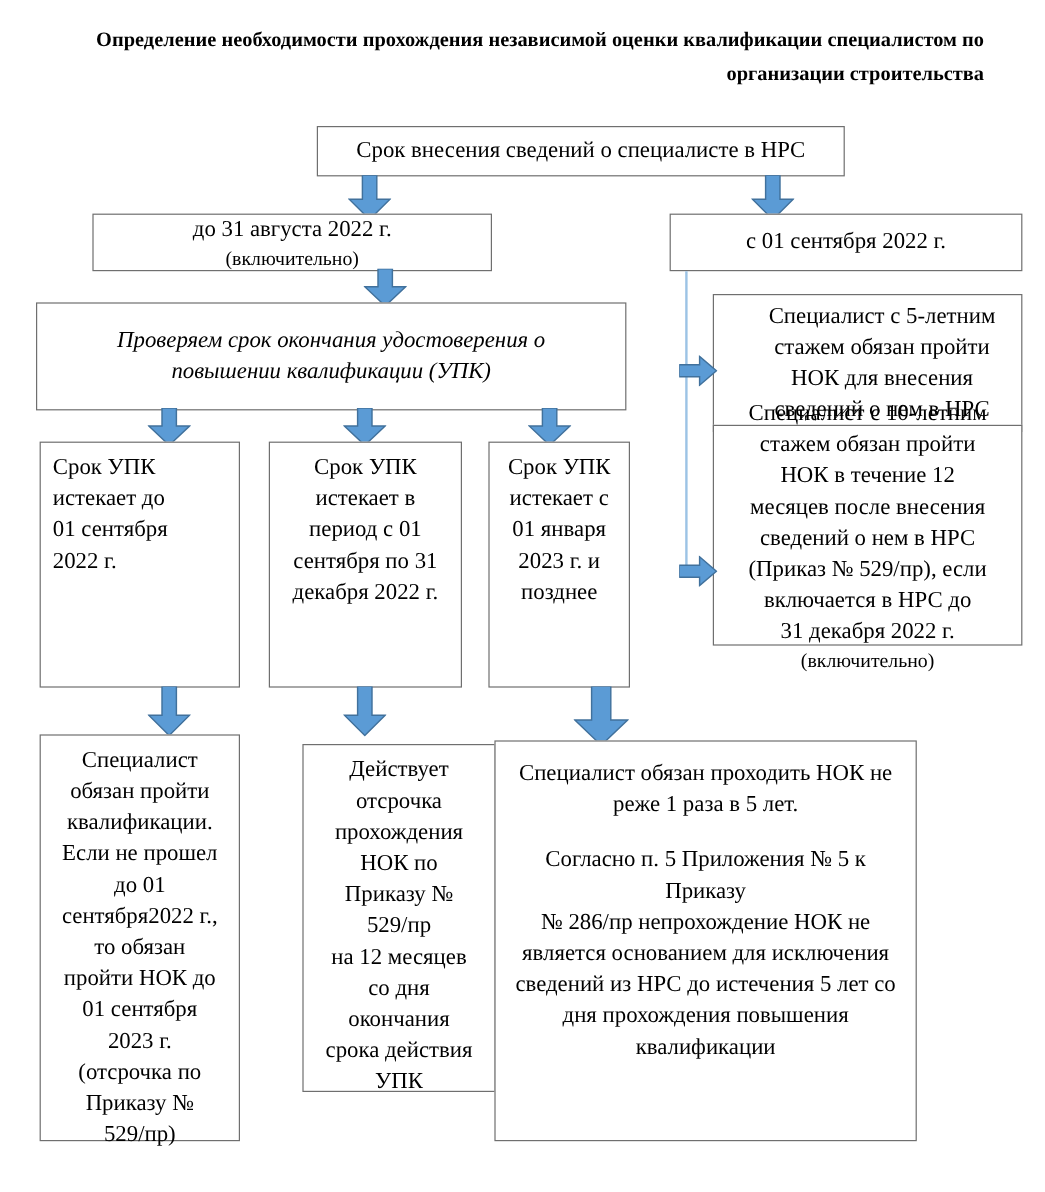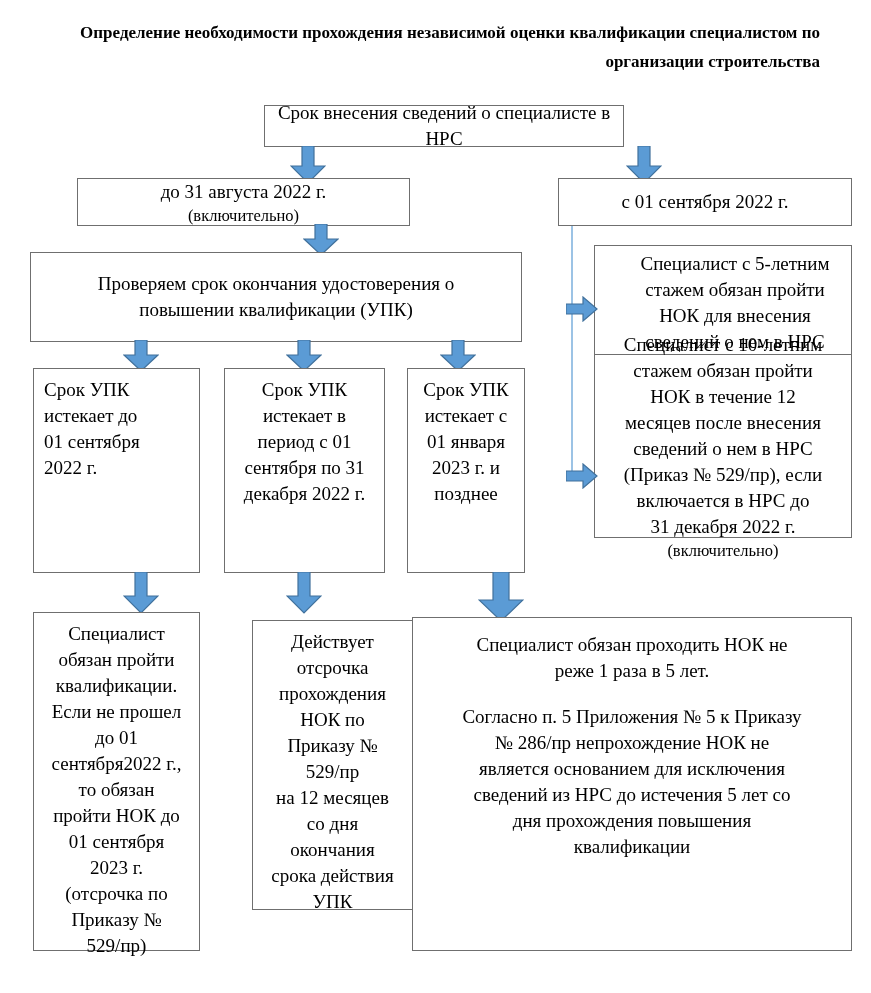--- a/index.html
+++ b/index.html
@@ -68,21 +68,21 @@
 </head>
 <body>
 
 <div id="canvas">
 
   <div class="title">
     <span class="line">Определение необходимости прохождения независимой оценки</span>
     <span class="line">квалификации специалистом по организации строительства</span>
   </div>
 
-  <div class="box center-v" style="left:264px; top:105px; width:360px; height:42px;">
+  <div class="box center-v" style="left:264px; top:105px; width:440px; height:42px;">
     <span class="line">Срок внесения сведений о специалисте в НРС</span>
   </div>
 
   <div class="arrow-down" style="left:290px; top:146px; width:36px; height:38px;">
     <svg width="36" height="38" viewBox="0 0 36 38">
       <polygon points="12,0 24,0 24,20 35,20 18,37 1,20 12,20" fill="#5B9BD5" stroke="#41719C" stroke-width="1.2"></polygon>
     </svg>
   </div>
 
   <div class="arrow-down" style="left:626px; top:146px; width:36px; height:38px;">
@@ -101,21 +101,21 @@
   </div>
 
   <div class="arrow-down" style="left:303px; top:224px; width:36px; height:32px;">
     <svg width="36" height="32" viewBox="0 0 36 32">
       <polygon points="12,0 24,0 24,15 35,15 18,31 1,15 12,15" fill="#5B9BD5" stroke="#41719C" stroke-width="1.2"></polygon>
     </svg>
   </div>
 
   <div class="vline" style="left:571px; top:226px; width:2px; height:250px;"></div>
 
-  <div class="box center-v" style="left:30px; top:252px; width:492px; height:90px;">
+  <div class="box center-v" style="left:30px; top:252px; width:492px; height:90px;font-style:italic;">
     <span class="line">Проверяем срок окончания удостоверения о</span>
     <span class="line">повышении квалификации (УПК)</span>
   </div>
 
   <div class="box center-v" style="left:594px; top:245px; width:258px; height:115px;padding-left:32px;">
     <span class="line">Специалист с 5-летним</span>
     <span class="line">стажем обязан пройти</span>
     <span class="line">НОК для внесения</span>
     <span class="line">сведений о нем в НРС</span>
   </div>
@@ -222,21 +222,21 @@
     <span class="line">НОК по</span>
     <span class="line">Приказу №</span>
     <span class="line">529/пр</span>
     <span class="line">на 12 месяцев</span>
     <span class="line">со дня</span>
     <span class="line">окончания</span>
     <span class="line">срока действия</span>
     <span class="line">УПК</span>
   </div>
 
-  <div class="box" style="left:412px; top:617px; width:440px; height:334px; padding:14px 10px;">
+  <div class="box" style="left:412px; top:617px; width:352px; height:334px; padding:14px 10px;">
     <span class="line">Специалист обязан проходить НОК не</span>
     <span class="line">реже 1 раза в 5 лет.</span>
     <span class="line gap"></span>
     <span class="line">Согласно п. 5 Приложения № 5 к Приказу</span>
     <span class="line">№ 286/пр непрохождение НОК не</span>
     <span class="line">является основанием для исключения</span>
     <span class="line">сведений из НРС до истечения 5 лет со</span>
     <span class="line">дня прохождения повышения</span>
     <span class="line">квалификации</span>
   </div>

